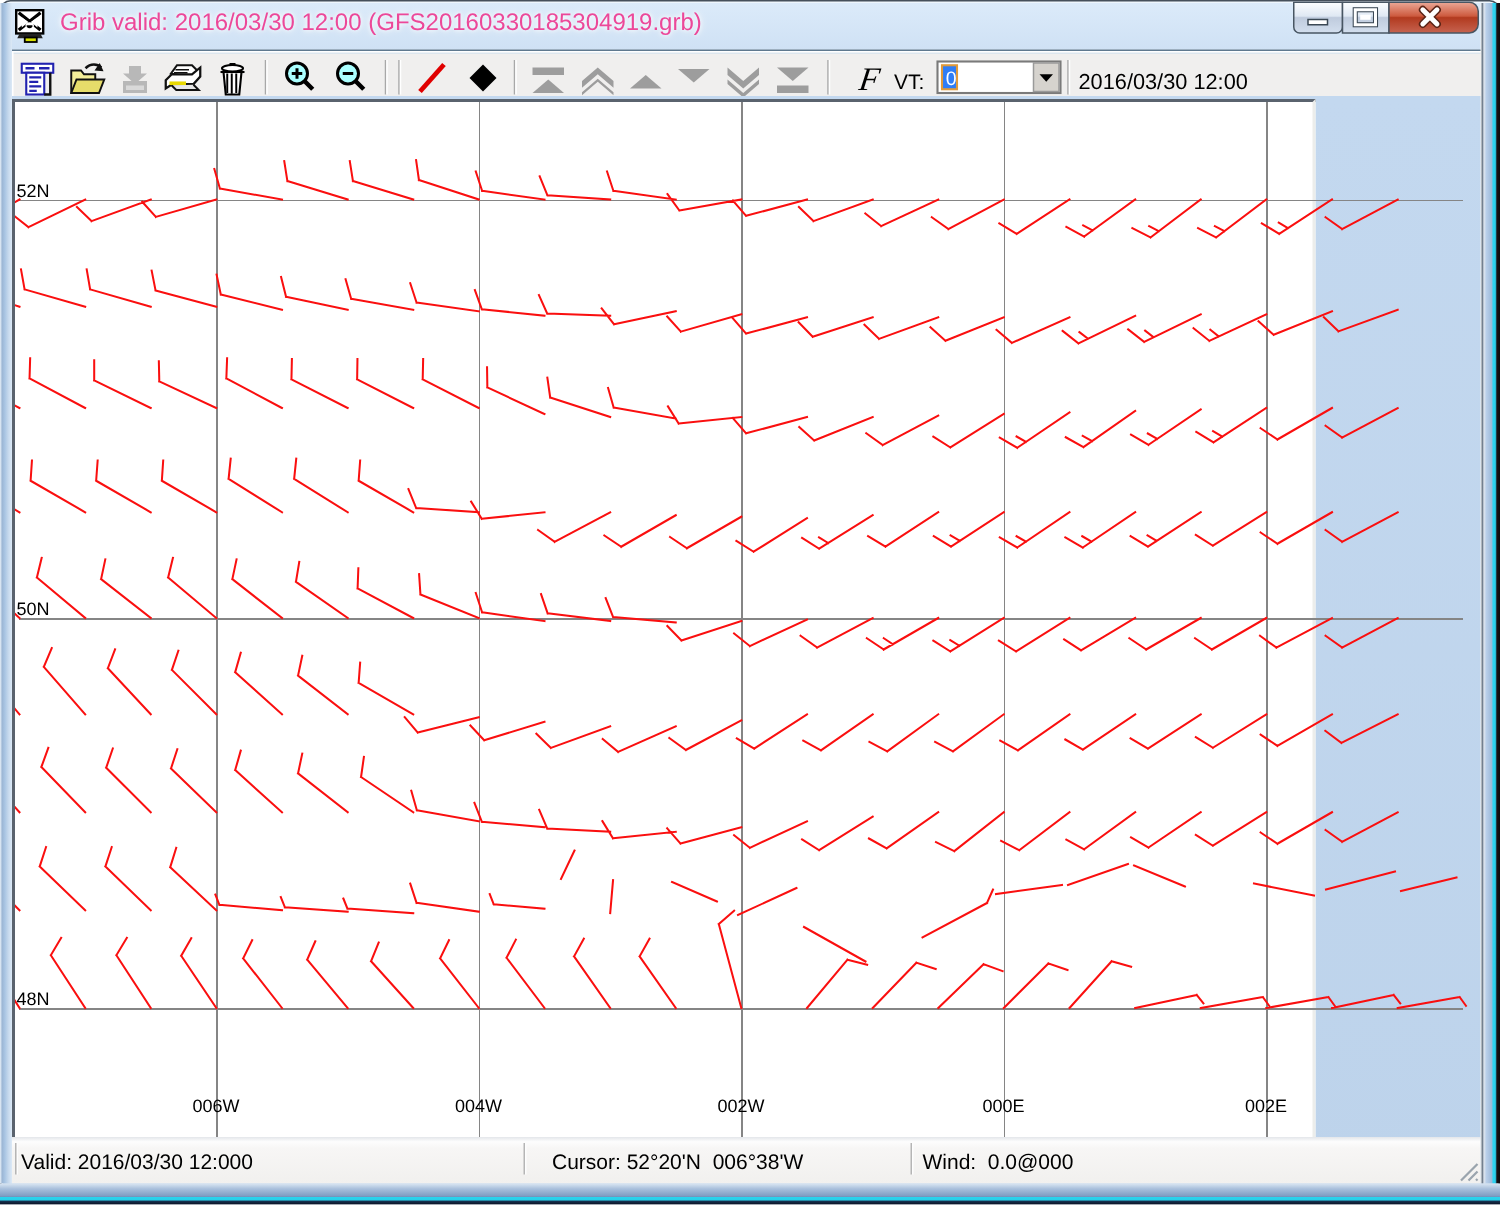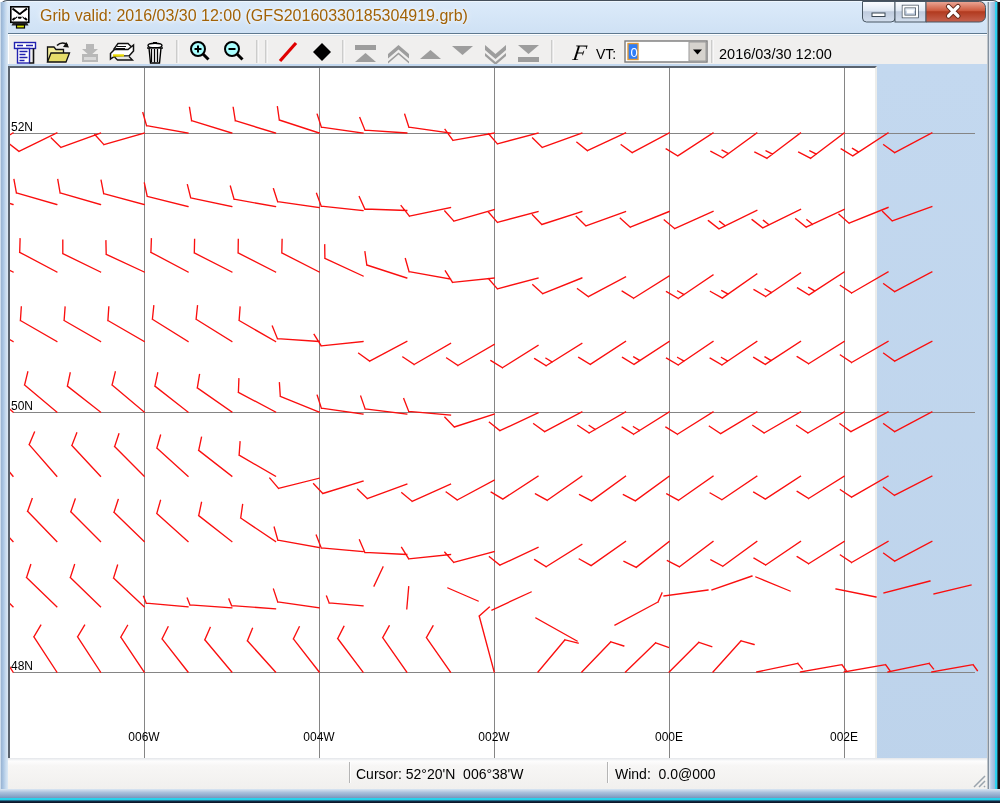--- a/index.html
+++ b/index.html
@@ -1,18 +1,18 @@
 <!DOCTYPE html>
 <html><head><meta charset="utf-8"><style>
 * { margin:0; padding:0; box-sizing:border-box; }
 body { width:1000px; height:803px; font-family:"Liberation Sans", sans-serif; background:#fff; overflow:hidden; position:relative; }
 .win { position:absolute; inset:0; border-radius:7px 7px 0 0;
   background:linear-gradient(180deg,#dcebfa 0%,#c3d8ef 8%,#bdd3eb 100%);
   box-shadow:inset 0 0 0 1px #454f5a, inset 0 0 0 2px #eef6fd; }
-.titletext { position:absolute; left:40px; top:7px; font-size:16px; color:#a16207; text-shadow:0 0 3px #fff,0 0 6px #fff; }
+.titletext { position:absolute; left:40px; top:7px; font-size:16px; color:#ec4899; text-shadow:0 0 3px #fff,0 0 6px #fff; }
 .appicon { position:absolute; left:10px; top:6px; }
 .capbtns { position:absolute; right:13px; top:1px; }
 .toolwrap { position:absolute; left:8px; top:33px; width:984px; height:31px; background:#f0efee; border-top:1px solid #5f798f; box-shadow:inset 1px 1px 0 #fff, inset 0 2px 0 #dce6ee; }
 .toolbar { position:absolute; left:0px; top:34px; width:1000px; height:30px; }
 .map { position:absolute; left:8px; top:66px; width:869px; height:692px; background:#fff; border-left:2px solid #5a636e; border-top:2px solid #5a636e; border-right:2px solid #ecedeb; }
 .status { position:absolute; left:8px; top:758px; width:979px; height:31px; background:linear-gradient(180deg,#e3e6ea 0%,#fdfdfd 10%,#f7f6f5 25%,#f1f0ee 100%); font-size:14px; color:#000; }
 .sec { position:absolute; top:4px; height:21px; border-left:1px solid #b5b5b5; box-shadow:inset 1px 0 0 #fdfdfd; padding:4px 0 0 4px; }
 </style></head><body>
 <div class="win"></div>
 <svg class="appicon" width="21" height="23" viewBox="0 0 21 23">
@@ -148,20 +148,21 @@
 <text x="1" y="602" font-size="12" fill="#000">48N</text>
 <text x="134" y="673" font-size="12" fill="#000" text-anchor="middle">006W</text>
 <text x="309" y="673" font-size="12" fill="#000" text-anchor="middle">004W</text>
 <text x="484" y="673" font-size="12" fill="#000" text-anchor="middle">002W</text>
 <text x="659" y="673" font-size="12" fill="#000" text-anchor="middle">000E</text>
 <text x="834" y="673" font-size="12" fill="#000" text-anchor="middle">002E</text>
       <path d="M3.0 65.0L-33.4 86.0M-33.4 86.0L-44.6 78.5M46.8 65.0L9.0 83.4M9.0 83.4L-1.6 75.1M90.5 65.0L51.0 79.4M51.0 79.4L41.3 70.0M134.2 65.0L93.9 76.6M93.9 76.6L84.8 66.5M178.0 65.0L136.6 57.7M136.6 57.7L132.9 44.7M221.8 65.0L181.6 52.7M181.6 52.7L179.5 39.4M265.5 65.0L225.3 52.7M225.3 52.7L223.2 39.4M309.2 65.0L269.3 52.0M269.3 52.0L267.4 38.7M353.0 65.0L311.4 59.2M311.4 59.2L307.2 46.3M396.8 65.0L354.9 62.1M354.9 62.1L349.8 49.6M440.5 65.0L398.9 59.2M398.9 59.2L394.7 46.3M484.2 65.0L442.9 72.3M442.9 72.3L435.0 61.4M528.0 65.0L487.4 75.9M487.4 75.9L478.6 65.7M571.8 65.0L532.3 79.4M532.3 79.4L522.6 70.0M615.5 65.0L577.4 82.7M577.4 82.7L566.9 74.3M659.2 65.0L622.2 84.7M622.2 84.7L611.2 76.8M703.0 65.0L667.8 87.9M667.8 87.9L656.2 80.9M746.8 65.0L712.8 89.7M712.8 89.7L700.9 83.3M718.4 85.6L712.1 82.2M790.5 65.0L757.0 90.3M757.0 90.3L744.9 84.1M762.5 86.1L756.1 82.8M834.2 65.0L800.7 90.3M800.7 90.3L788.7 84.1M806.3 86.1L799.9 82.8M878.0 65.0L842.8 87.9M842.8 87.9L831.2 80.9M848.6 84.1L842.5 80.4M921.8 65.0L884.7 84.7M884.7 84.7L873.7 76.8M3.0 136.5L-36.9 123.5M-36.9 123.5L-38.8 110.2M46.8 136.5L6.4 124.9M6.4 124.9L4.0 111.6M90.5 136.5L50.1 124.9M50.1 124.9L47.8 111.6M134.2 136.5L93.7 125.6M93.7 125.6L91.1 112.4M178.0 138.5L137.2 128.3M137.2 128.3L134.4 115.1M221.8 138.5L180.7 129.8M180.7 129.8L177.4 116.7M265.5 138.5L224.1 131.2M224.1 131.2L220.4 118.2M309.2 139.5L267.7 133.7M267.7 133.7L263.5 120.8M353.0 142.5L311.2 138.1M311.2 138.1L306.6 125.4M396.8 142.5L354.8 141.0M354.8 141.0L349.3 128.7M440.5 139.5L399.4 148.2M399.4 148.2L391.1 137.6M484.2 141.5L443.9 153.1M443.9 153.1L434.8 143.0M528.0 143.5L487.4 154.4M487.4 154.4L478.6 144.2M571.8 143.5L531.8 156.5M531.8 156.5L522.4 146.8M615.5 143.5L576.0 157.9M576.0 157.9L566.3 148.5M659.2 143.5L620.3 159.2M620.3 159.2L610.3 150.2M703.0 143.5L664.6 160.6M664.6 160.6L654.3 151.9M746.8 142.5L709.0 160.9M709.0 160.9L698.4 152.6M715.3 157.8L709.6 153.4M790.5 141.5L752.8 159.9M752.8 159.9L742.1 151.6M759.0 156.8L753.4 152.4M834.2 141.5L796.2 159.2M796.2 159.2L785.7 150.8M802.5 156.3L796.9 151.8M878.0 139.5L839.1 155.2M839.1 155.2L829.0 146.2M921.8 138.5L882.3 152.9M882.3 152.9L872.6 143.5M3.0 204.0L-34.1 184.3M-34.1 184.3L-33.6 170.8M46.8 204.0L9.7 184.3M9.7 184.3L10.1 170.8M90.5 204.0L52.8 185.6M52.8 185.6L52.8 172.1M134.2 204.0L96.2 186.3M96.2 186.3L95.9 172.8M178.0 204.0L140.9 184.3M140.9 184.3L141.4 170.8M221.8 204.0L184.3 184.9M184.3 184.9L184.6 171.4M265.5 204.0L228.1 184.9M228.1 184.9L228.3 171.4M309.2 204.0L271.8 184.9M271.8 184.9L272.1 171.4M353.0 208.0L314.9 190.3M314.9 190.3L314.7 176.8M396.8 210.0L356.8 197.0M356.8 197.0L354.9 183.7M440.5 211.0L399.1 203.7M399.1 203.7L395.4 190.7M484.2 210.0L442.5 214.4M442.5 214.4L435.3 202.9M528.0 210.0L487.4 220.9M487.4 220.9L478.6 210.7M571.8 210.0L532.8 225.7M532.8 225.7L522.8 216.7M615.5 209.0L578.4 228.7M578.4 228.7L567.5 220.8M659.2 208.0L623.6 230.3M623.6 230.3L612.2 223.1M703.0 207.0L668.2 230.5M668.2 230.5L656.5 223.7M674.0 226.6L667.7 223.0M746.8 206.0L712.3 230.1M712.3 230.1L700.5 223.5M718.1 226.1L711.8 222.6M790.5 205.0L755.7 228.5M755.7 228.5L744.0 221.7M761.5 224.6L755.2 221.0M834.2 204.0L799.0 226.9M799.0 226.9L787.5 219.9M804.9 223.1L798.7 219.4M878.0 204.0L841.6 225.0M841.6 225.0L830.4 217.5M921.8 204.0L884.7 223.7M884.7 223.7L873.7 215.8M3.0 273.5L-33.4 252.5M-33.4 252.5L-32.4 239.0M46.8 273.5L10.4 252.5M10.4 252.5L11.3 239.0M90.5 273.5L54.1 252.5M54.1 252.5L55.1 239.0M134.2 273.5L97.9 252.5M97.9 252.5L98.8 239.0M178.0 273.5L142.4 251.2M142.4 251.2L143.8 237.8M221.8 273.5L186.1 251.2M186.1 251.2L187.5 237.8M265.5 273.5L229.1 252.5M229.1 252.5L230.1 239.0M309.2 273.5L267.4 270.6M267.4 270.6L262.3 258.1M353.0 273.5L311.2 277.9M311.2 277.9L304.1 266.4M396.8 273.5L359.7 293.2M359.7 293.2L348.7 285.3M440.5 275.5L404.1 296.5M404.1 296.5L392.9 289.0M484.2 276.5L447.9 297.5M447.9 297.5L436.7 290.0M528.0 277.5L492.4 299.8M492.4 299.8L480.9 292.6M571.8 275.5L536.1 297.8M536.1 297.8L524.7 290.6M542.1 294.0L536.0 290.2M615.5 273.5L580.3 296.4M580.3 296.4L568.7 289.4M659.2 273.5L624.0 296.4M624.0 296.4L612.5 289.4M629.9 292.6L623.7 288.9M703.0 273.5L668.2 297.0M668.2 297.0L656.5 290.2M674.0 293.1L667.7 289.5M746.8 273.5L711.9 297.0M711.9 297.0L700.2 290.2M717.7 293.1L711.5 289.5M790.5 273.5L755.3 296.4M755.3 296.4L743.7 289.4M761.1 292.6L755.0 288.9M834.2 273.5L798.6 295.8M798.6 295.8L787.2 288.6M878.0 273.5L841.6 294.5M841.6 294.5L830.4 287.0M921.8 273.5L884.7 293.2M884.7 293.2L873.7 285.3M3.0 344.0L-28.2 315.9M-28.2 315.9L-24.5 302.9M46.8 344.0L14.6 317.0M14.6 317.0L17.8 303.9M90.5 344.0L57.4 318.1M57.4 318.1L60.2 304.9M134.2 344.0L102.1 317.0M102.1 317.0L105.3 303.9M178.0 344.0L144.9 318.1M144.9 318.1L147.7 304.9M221.8 344.0L187.3 319.9M187.3 319.9L189.5 306.6M265.5 344.0L228.4 324.3M228.4 324.3L228.9 310.8M309.2 344.0L270.3 328.3M270.3 328.3L269.4 314.8M353.0 346.0L311.4 340.2M311.4 340.2L307.2 327.3M396.8 346.0L355.1 340.9M355.1 340.9L350.7 328.1M440.5 347.0L398.7 343.3M398.7 343.3L393.8 330.7M484.2 346.0L444.3 359.0M444.3 359.0L434.9 349.3M528.0 345.0L489.9 362.7M489.9 362.7L479.4 354.3M571.8 344.0L534.7 363.7M534.7 363.7L523.7 355.8M615.5 344.0L579.1 365.0M579.1 365.0L567.9 357.5M585.2 361.5L579.2 357.5M659.2 344.0L623.6 366.3M623.6 366.3L612.2 359.1M629.6 362.5L623.5 358.7M703.0 344.0L667.4 366.3M667.4 366.3L655.9 359.1M746.8 344.0L710.7 365.6M710.7 365.6L699.4 358.3M790.5 344.0L754.1 365.0M754.1 365.0L742.9 357.5M834.2 344.0L797.9 365.0M797.9 365.0L786.7 357.5M878.0 344.0L840.9 363.7M840.9 363.7L830.0 355.8M921.8 344.0L884.7 363.7M884.7 363.7L873.7 355.8M3.0 408.2L-24.0 376.1M-24.0 376.1L-18.5 363.7M46.8 408.2L19.2 376.6M19.2 376.6L24.5 364.1M90.5 408.2L61.9 377.5M61.9 377.5L66.7 364.9M134.2 408.2L104.6 378.6M104.6 378.6L108.9 365.8M178.0 408.2L146.8 380.1M146.8 380.1L150.5 367.2M221.8 408.2L188.7 382.4M188.7 382.4L191.5 369.2M265.5 408.2L229.1 387.2M229.1 387.2L230.1 373.8M309.2 410.2L268.5 420.4M268.5 420.4L259.8 410.1M353.0 413.2L312.8 425.5M312.8 425.5L303.6 415.7M396.8 416.2L357.3 430.6M357.3 430.6L347.6 421.2M440.5 416.2L402.1 433.3M402.1 433.3L391.8 424.7M484.2 412.2L447.2 432.0M447.2 432.0L436.2 424.0M528.0 408.2L492.8 431.1M492.8 431.1L481.2 424.2M571.8 408.2L537.3 432.3M537.3 432.3L525.5 425.8M615.5 408.2L581.5 432.9M581.5 432.9L569.6 426.6M659.2 408.2L625.3 432.9M625.3 432.9L613.4 426.6M703.0 408.2L668.6 432.3M668.6 432.3L656.8 425.8M746.8 408.2L711.9 431.7M711.9 431.7L700.2 425.0M790.5 408.2L755.3 431.1M755.3 431.1L743.7 424.2M834.2 408.2L798.6 430.5M798.6 430.5L787.2 423.4M878.0 408.2L841.6 429.2M841.6 429.2L830.4 421.7M921.8 408.2L884.3 427.3M884.3 427.3L873.5 419.2M3.0 473.5L-25.1 442.3M-25.1 442.3L-20.0 429.8M46.8 473.5L17.6 443.3M17.6 443.3L22.2 430.6M90.5 473.5L60.8 443.8M60.8 443.8L65.2 431.0M134.2 473.5L104.0 444.3M104.0 444.3L108.2 431.5M178.0 473.5L146.8 445.4M146.8 445.4L150.5 432.4M221.8 473.5L188.7 447.6M188.7 447.6L191.5 434.4M265.5 473.5L230.7 450.0M230.7 450.0L232.6 436.6M309.2 479.5L267.9 472.2M267.9 472.2L264.2 459.2M353.0 483.5L311.2 479.8M311.2 479.8L306.3 467.2M396.8 486.5L354.8 484.3M354.8 484.3L349.5 471.9M440.5 486.5L398.7 490.9M398.7 490.9L391.6 479.4M484.2 483.5L443.7 494.4M443.7 494.4L434.8 484.2M528.0 479.5L489.9 497.2M489.9 497.2L479.4 488.8M571.8 476.5L536.1 498.8M536.1 498.8L524.7 491.6M615.5 473.5L581.1 497.6M581.1 497.6L569.3 491.0M659.2 473.5L626.2 499.4M626.2 499.4L614.0 493.4M703.0 473.5L669.5 498.8M669.5 498.8L657.4 492.6M746.8 473.5L712.8 498.2M712.8 498.2L700.9 491.8M790.5 473.5L755.7 497.0M755.7 497.0L744.0 490.2M834.2 473.5L798.6 495.8M798.6 495.8L787.2 488.6M878.0 473.5L841.6 494.5M841.6 494.5L830.4 487.0M921.8 473.5L884.7 493.2M884.7 493.2L873.7 485.3M3.0 538.8L-26.7 509.1M-26.7 509.1L-22.3 496.3M46.8 538.8L16.5 509.6M16.5 509.6L20.7 496.7M90.5 538.8L60.3 509.6M60.3 509.6L64.5 496.7M134.2 538.8L103.5 510.1M103.5 510.1L107.5 497.2M178.0 538.8L136.2 535.1M136.2 535.1L133.6 528.4M221.8 539.8L179.9 536.8M179.9 536.8L177.2 530.1M265.5 540.8L221.6 537.7M221.6 537.7L218.9 531.0M309.2 539.8L267.7 533.9M267.7 533.9L263.5 521.1M353.0 537.8L319.1 534.8M319.1 534.8L316.5 528.1M396.8 540.8L398.7 518.8M3.0 604.0L-19.3 568.4M-19.3 568.4L-12.1 556.9M46.8 604.0L23.9 568.8M23.9 568.8L30.8 557.2M90.5 604.0L67.6 568.8M67.6 568.8L74.6 557.2M134.2 604.0L110.8 569.2M110.8 569.2L117.5 557.5M178.0 604.0L152.1 570.9M152.1 570.9L158.1 558.8M221.8 604.0L194.8 571.8M194.8 571.8L200.2 559.5M265.5 604.0L237.4 572.8M237.4 572.8L242.5 560.3M309.2 604.0L283.4 570.9M283.4 570.9L289.3 558.8M353.0 604.0L327.7 570.5M327.7 570.5L333.9 558.4M396.8 604.0L372.7 569.6M372.7 569.6L379.2 557.8M440.5 604.0L416.4 569.6M416.4 569.6L423.0 557.8M484.2 604.0L469.2 548.0M469.2 548.0L479.4 539.1M528.0 604.0L555.0 571.8M555.0 571.8L568.1 575.1M571.8 604.0L600.9 573.8M600.9 573.8L613.8 578.0M615.5 604.0L645.7 574.8M645.7 574.8L658.4 579.4M659.2 604.0L688.9 574.3M688.9 574.3L701.7 578.7M703.0 604.0L731.1 572.8M731.1 572.8L744.1 576.5M746.8 604.0L787.8 595.3M787.8 595.3L792.3 600.9M790.5 604.0L831.9 596.7M831.9 596.7L836.1 602.5M834.2 604.0L875.6 596.7M875.6 596.7L879.8 602.5M878.0 604.0L919.1 595.3M919.1 595.3L923.5 600.9M921.8 604.0L963.1 596.7M963.1 596.7L967.3 602.5M364 518L373 499M438 520L468 533M482 542L521 524M526 550L567 573M605 557L648 534M648 534L652 525M654 528L698 522M702 522L742 508M746 509L780 523M826 521L866 529M874 525L920 513M924 526L961 517" fill="none" stroke="#fa0f0f" stroke-width="1.35" stroke-linecap="square"></path>
     </svg>
 </div>
 <div class="status">
- <div class="sec" style="left:341px; width:248px; padding-left:6px;">Cursor: 52°20'N&nbsp;&nbsp;006°38'W</div>
+ <div class="sec" style="left:2px; width:339px; padding-left:3px;">Valid: 2016/03/30 12:000</div>
+ <div class="sec" style="left:341px; width:248px; padding-left:18px;">Cursor: 52°20'N&nbsp;&nbsp;006°38'W</div>
  <div class="sec" style="left:599px; width:385px; padding-left:7px;">Wind:&nbsp; 0.0@000</div>
  <svg style="position:absolute;right:1px;bottom:1px" width="14" height="14">
       <path d="M13 2L2 13M13 7L7 13M13 12l-1 1" stroke="#9aa4ad" stroke-width="1.5"></path>
     </svg>
 </div>
 <div style="position:absolute;left:0px;top:2px;width:8px;height:787px;background:linear-gradient(90deg,#eaf2fa 0%,#9cb6d4 18%,#a9c5e3 40%,#c6d9ed 70%,#dce9f6 100%)"></div>
 <div style="position:absolute;left:987px;top:2px;width:13px;height:787px;background:linear-gradient(90deg,#f2f2f0 0%,#6f7d8c 10%,#dfe6ee 18%,#b9cfe9 30%,#9db9d9 58%,#2fd4f2 64%,#2bd0ee 76%,#1c1014 84%,#0c0a0e 100%)"></div>
 <div style="position:absolute;left:0;top:789px;width:1000px;height:14px;background:linear-gradient(180deg,#dae6f2 0%,#a9c0dc 25%,#7e9cc2 60%,#6d8db5 64%,#2ad2ec 66%,#28cfe9 78%,#16304e 85%,#0a1020 100%)"></div>
 </body></html>

